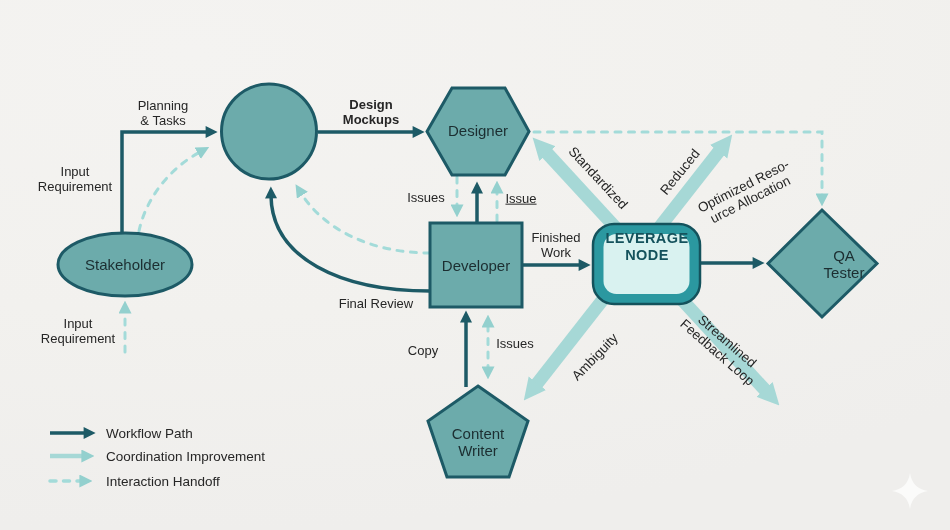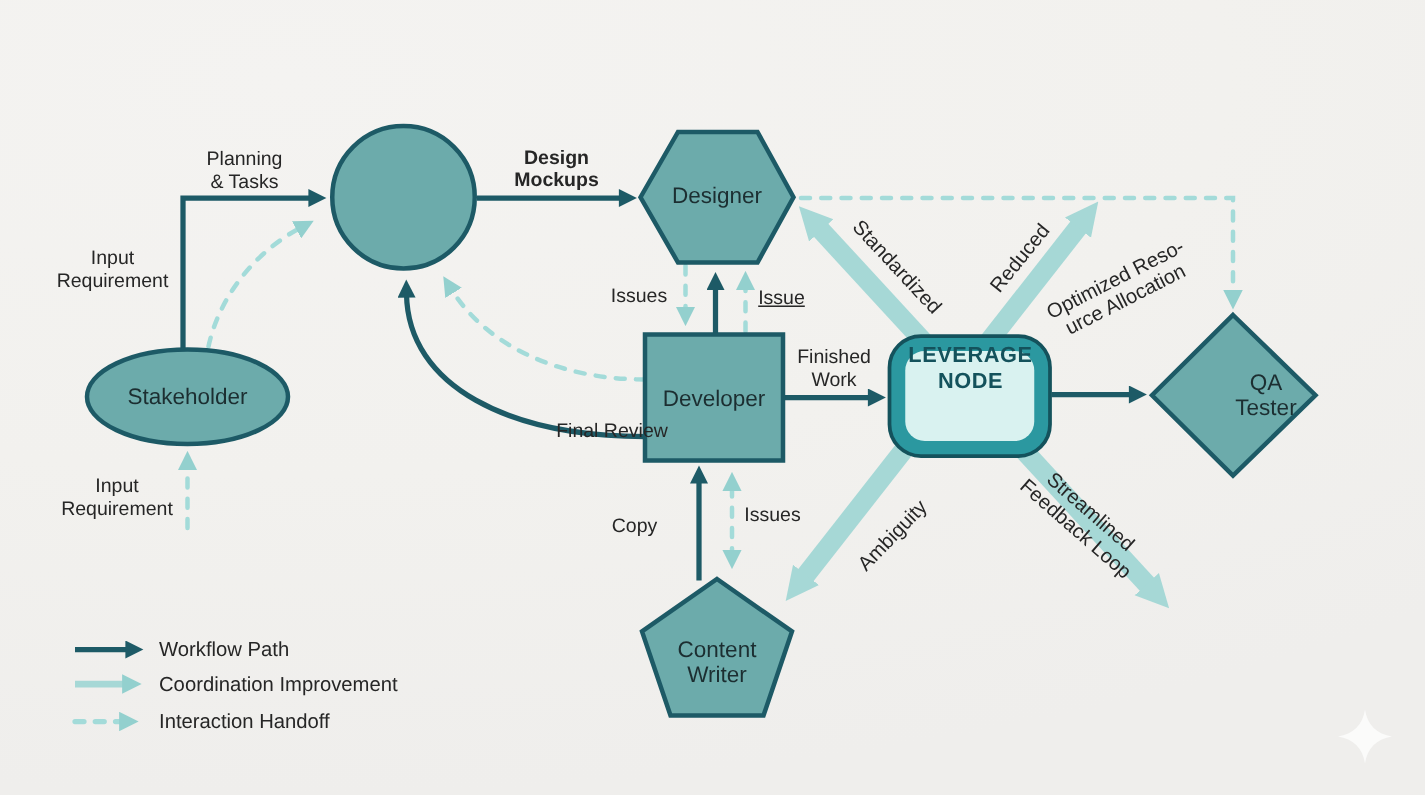--- a/index.html
+++ b/index.html
@@ -104,21 +104,21 @@
   <div class="lbl" style="left:75px;top:180px;">Input
 Requirement</div>
   <div class="lbl" style="left:78px;top:332px;">Input
 Requirement</div>
   <div class="lbl" style="left:371px;top:113px;font-weight:bold;">Design
 Mockups</div>
   <div class="lbl" style="left:426px;top:198px;">Issues</div>
   <div class="lbl" style="left:521px;top:199px;text-decoration:underline;">Issue</div>
   <div class="lbl" style="left:556px;top:246px;">Finished
 Work</div>
-  <div class="lbl" style="left:376px;top:288px;margin-left:32px;">Final Review</div>
+  <div class="lbl" style="left:376px;top:304px;">Final Review</div>
   <div class="lbl" style="left:423px;top:351px;">Copy</div>
   <div class="lbl" style="left:515px;top:344px;">Issues</div>
 
   <div class="lbl rot" style="left:598px;top:178px;transform:translate(-50%,-50%) rotate(47deg);">Standardized</div>
   <div class="lbl rot" style="left:680px;top:172px;transform:translate(-50%,-50%) rotate(-51deg);">Reduced</div>
   <div class="lbl rot" style="left:747px;top:193px;transform:translate(-50%,-50%) rotate(-27deg);">Optimized Reso-
 urce Allocation</div>
   <div class="lbl rot" style="left:595px;top:357px;transform:translate(-50%,-50%) rotate(-46deg);">Ambiguity</div>
   <div class="lbl rot" style="left:722px;top:347px;transform:translate(-50%,-50%) rotate(41deg);">Streamlined
 Feedback Loop</div>

